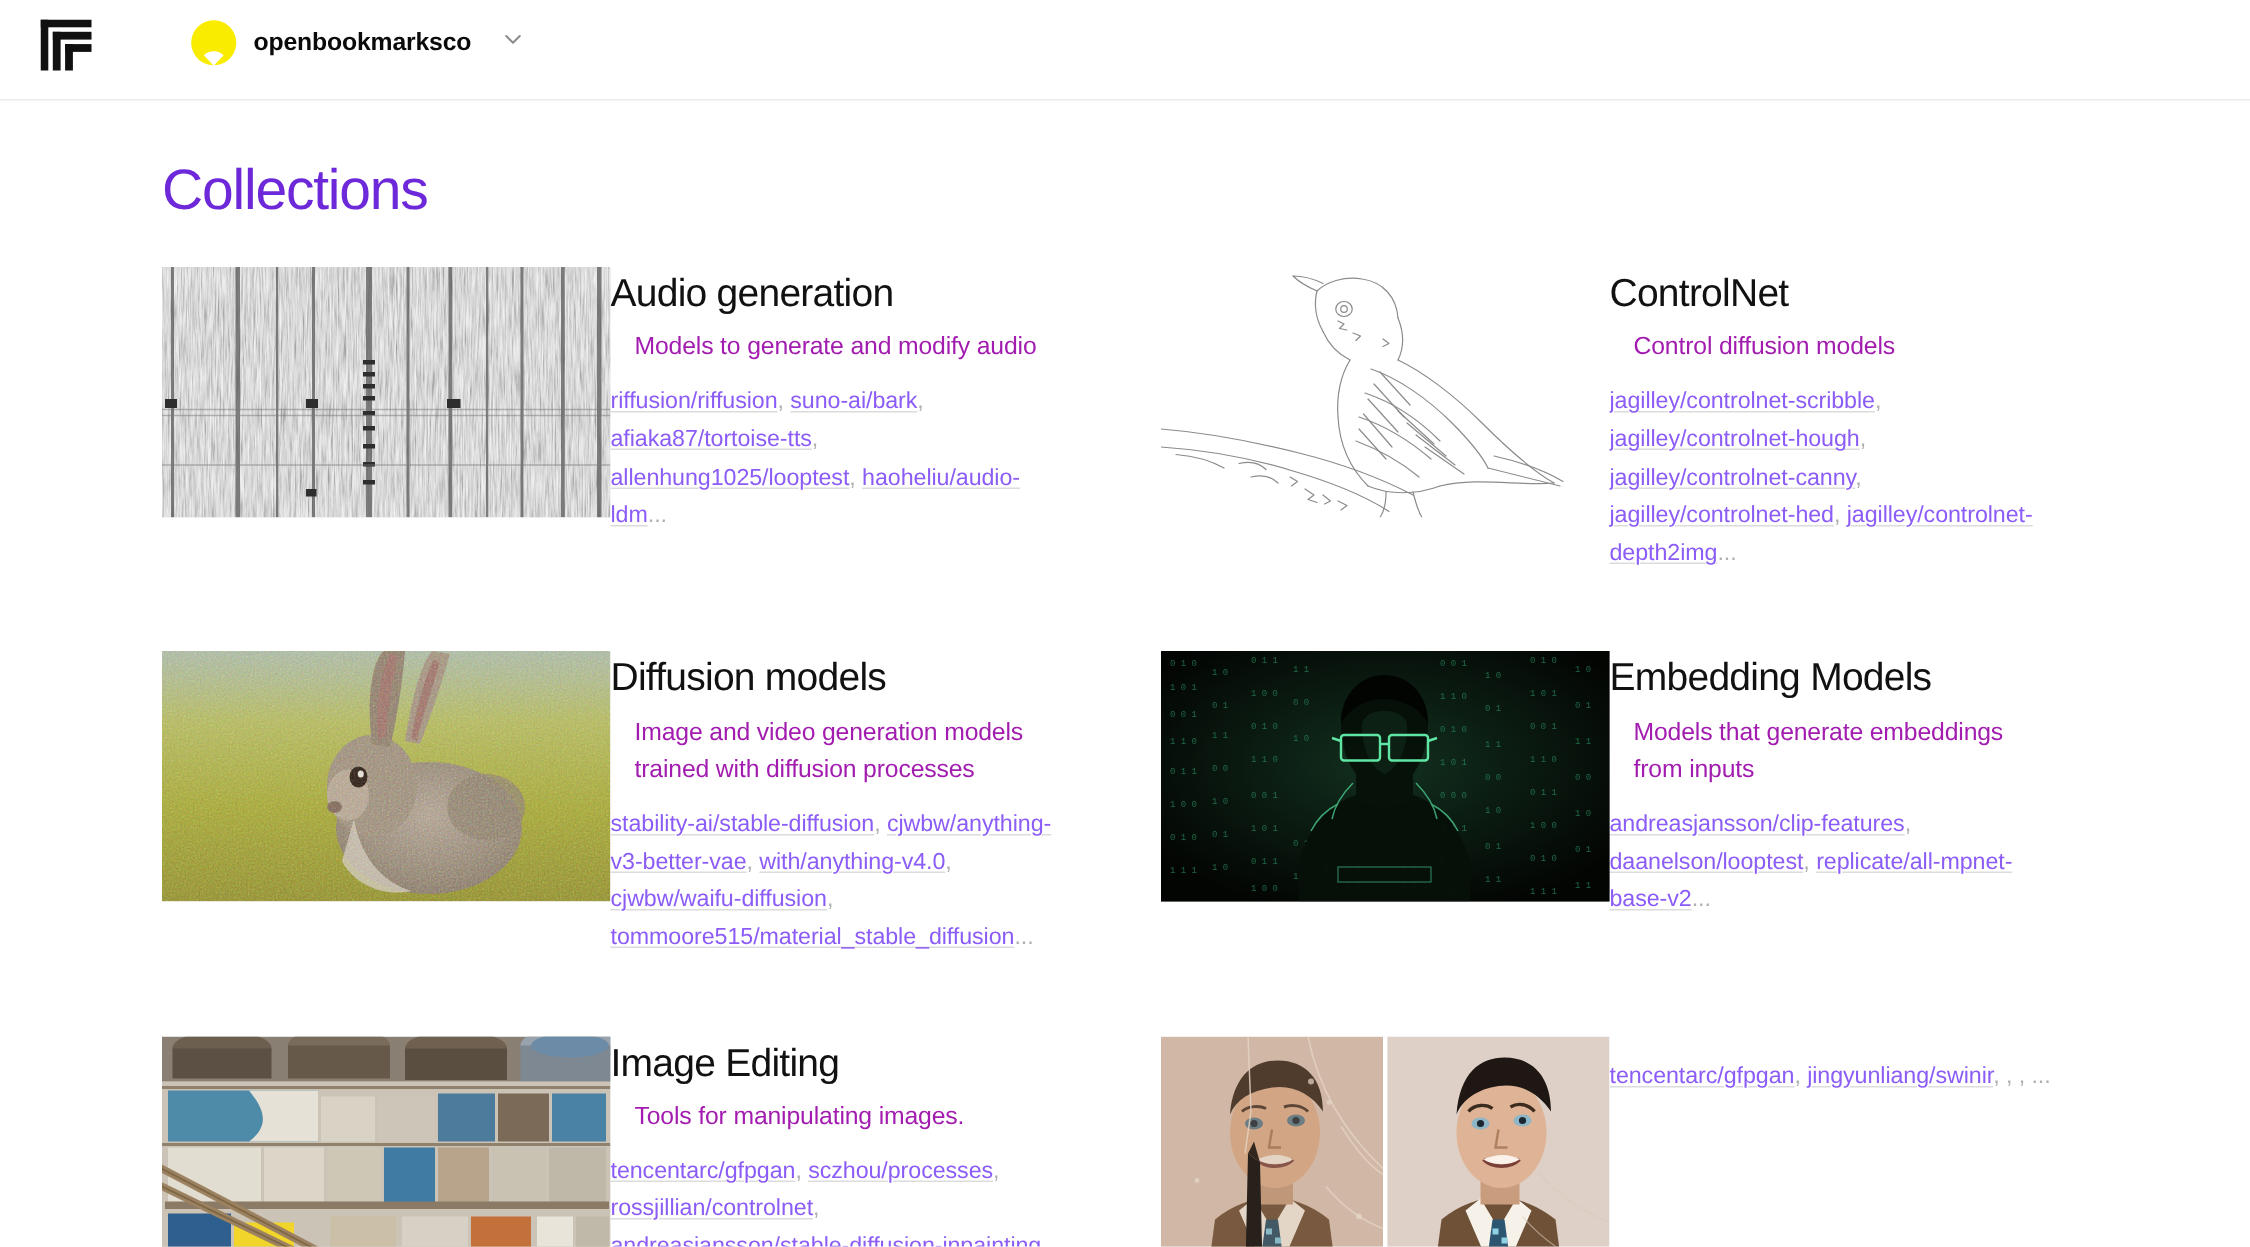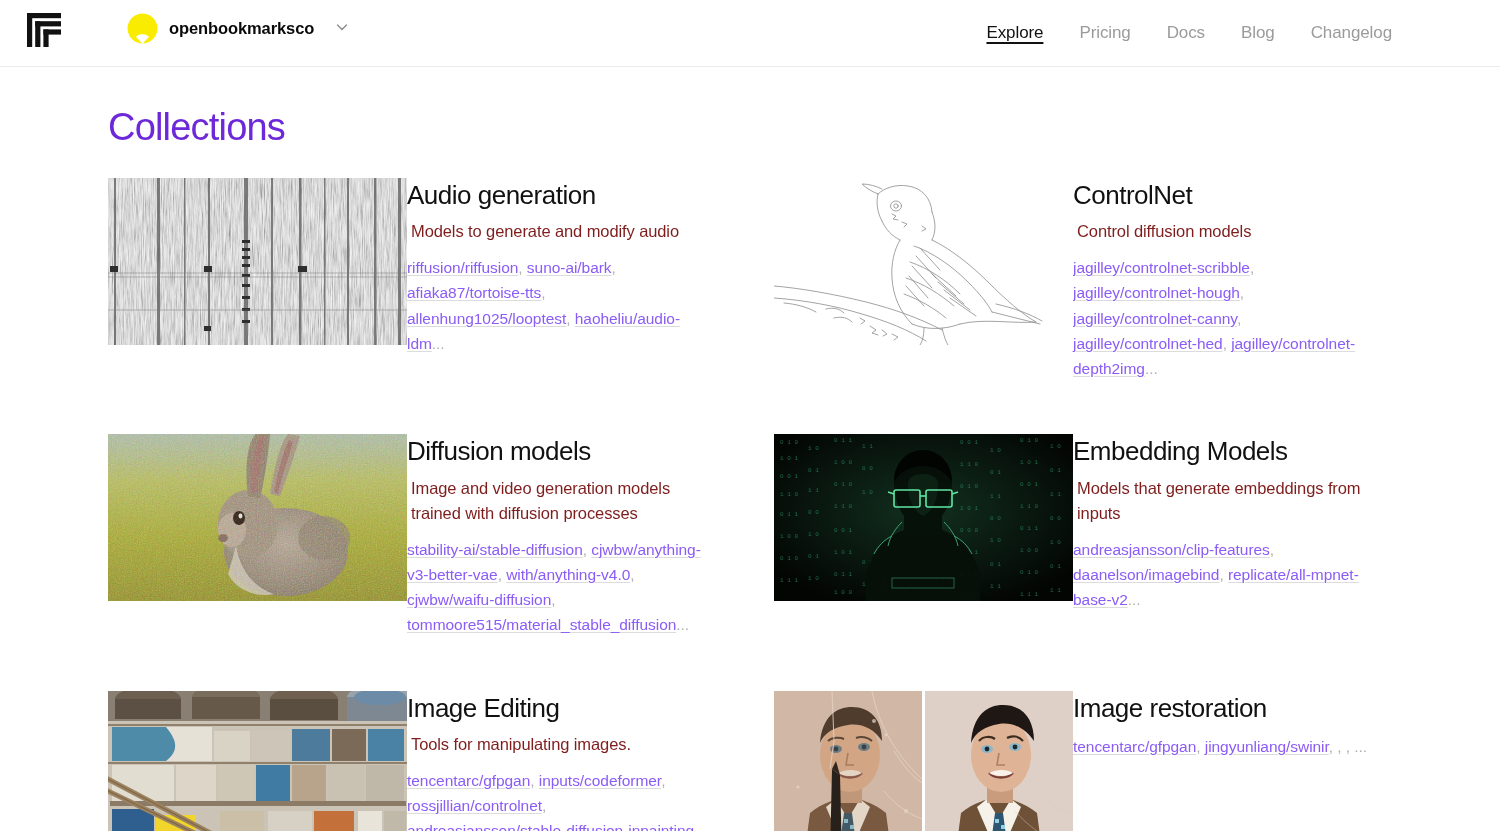--- a/index.html
+++ b/index.html
@@ -96,23 +96,23 @@
   .coll-title {
     font-size: 26px;
     font-weight: 400;
     color: #111;
     letter-spacing: -0.5px;
     line-height: 1.12;
     margin: 0;
   }
   .coll-desc {
     font-size: 16.5px;
-    color: #7f1d1d;
+    color: #a21caf;
     line-height: 1.52;
-    margin: 9px 0 0 4px;
+    margin: 9px 0 0 16px;
     letter-spacing: -0.1px;
   }
   .coll-models {
     font-size: 15.5px;
     color: #b0b0b0;
     line-height: 1.63;
     margin: 11px 0 0 0;
     letter-spacing: -0.05px;
     word-break: break-word;
   }
@@ -150,27 +150,20 @@
       </span>
       <span class="org-name">openbookmarksco</span>
       <span class="org-chevron">
         <svg width="14" height="14" viewBox="0 0 14 14" aria-hidden="true">
           <path d="M2.5 5 L7 9.5 L11.5 5" fill="none" stroke="#8d8d8d" stroke-width="1.4" stroke-linecap="round" stroke-linejoin="round"></path>
         </svg>
       </span>
     </div>
   </div>
 
-  <nav class="nav">
-    <a class="active" href="#">Explore</a>
-    <a href="#">Pricing</a>
-    <a href="#">Docs</a>
-    <a href="#">Blog</a>
-    <a href="#">Changelog</a>
-  </nav>
 </div>
 
 <div class="page">
   <h1 class="page-title">Collections</h1>
 
   <div class="grid">
 
     <div class="cell">
       <div class="thumb">
         <svg viewBox="0 0 299 167" preserveAspectRatio="none" aria-hidden="true">
@@ -434,21 +427,21 @@
             <path d="M170 88 C176 94 182 102 184 112"></path>
             <path d="M100 120 C104 112 110 106 118 102"></path>
             <path d="M198 120 C194 112 188 106 180 102"></path>
           </g>
           <rect x="118" y="144" width="62" height="10" fill="none" stroke="#3ba877" stroke-width="0.8" opacity="0.7"></rect>
         </svg>
       </div>
       <div class="info">
         <div class="coll-title">Embedding Models</div>
         <div class="coll-desc">Models that generate embeddings from inputs</div>
-        <div class="coll-models"><span class="m">andreasjansson/clip-features</span>, <span class="m">daanelson/imagebind</span>, <span class="m">replicate/all-mpnet-base-v2</span>...</div>
+        <div class="coll-models"><span class="m">andreasjansson/clip-features</span>, <span class="m">daanelson/looptest</span>, <span class="m">replicate/all-mpnet-base-v2</span>...</div>
       </div>
     </div>
 
     <div class="cell">
       <div class="thumb">
         <svg viewBox="0 0 299 167" aria-hidden="true">
           <rect width="299" height="167" fill="#b9b0a4"></rect>
 
           <rect x="0" y="0" width="299" height="30" fill="#8a7f73"></rect>
           <g>
@@ -507,21 +500,21 @@
 
           <g stroke="#8a7a66" stroke-width="2" opacity="0.9">
             <line x1="0" y1="72" x2="299" y2="72"></line>
             <line x1="0" y1="34" x2="299" y2="34"></line>
           </g>
         </svg>
       </div>
       <div class="info">
         <div class="coll-title">Image Editing</div>
         <div class="coll-desc">Tools for manipulating images.</div>
-        <div class="coll-models"><span class="m">tencentarc/gfpgan</span>, <span class="m">inputs/codeformer</span>, <span class="m">rossjillian/controlnet</span>, <span class="m">andreasjansson/stable-diffusion-inpainting</span>, ...</div>
+        <div class="coll-models"><span class="m">tencentarc/gfpgan</span>, <span class="m">sczhou/processes</span>, <span class="m">rossjillian/controlnet</span>, <span class="m">andreasjansson/stable-diffusion-inpainting</span>, ...</div>
       </div>
     </div>
 
     <div class="cell">
       <div class="thumb">
         <svg viewBox="0 0 299 167" aria-hidden="true">
 
           <rect x="0" y="0" width="148" height="167" fill="#d8c3b4"></rect>
           <g>
 
@@ -599,19 +592,18 @@
             <path d="M64 82 C72 78 82 78 88 82 C82 86 70 86 64 82 Z" fill="#faf2ea"></path>
             <path d="M74 62 L72 74 L80 74" stroke="#ae805f" stroke-width="1.6" fill="none"></path>
           </g>
           <g stroke="#d9cabd" stroke-width="0.8" fill="none" opacity="0.55" transform="translate(151,0)">
             <path d="M100 90 C112 104 128 116 148 124"></path>
             <path d="M90 120 C102 134 118 146 140 156"></path>
           </g>
         </svg>
       </div>
       <div class="info">
-        <div class="coll-title">Image restoration</div>
         <div class="coll-models"><span class="m">tencentarc/gfpgan</span>, <span class="m">jingyunliang/swinir</span>, , , ...</div>
       </div>
     </div>
 
   </div>
 </div>
 
 </body></html>

